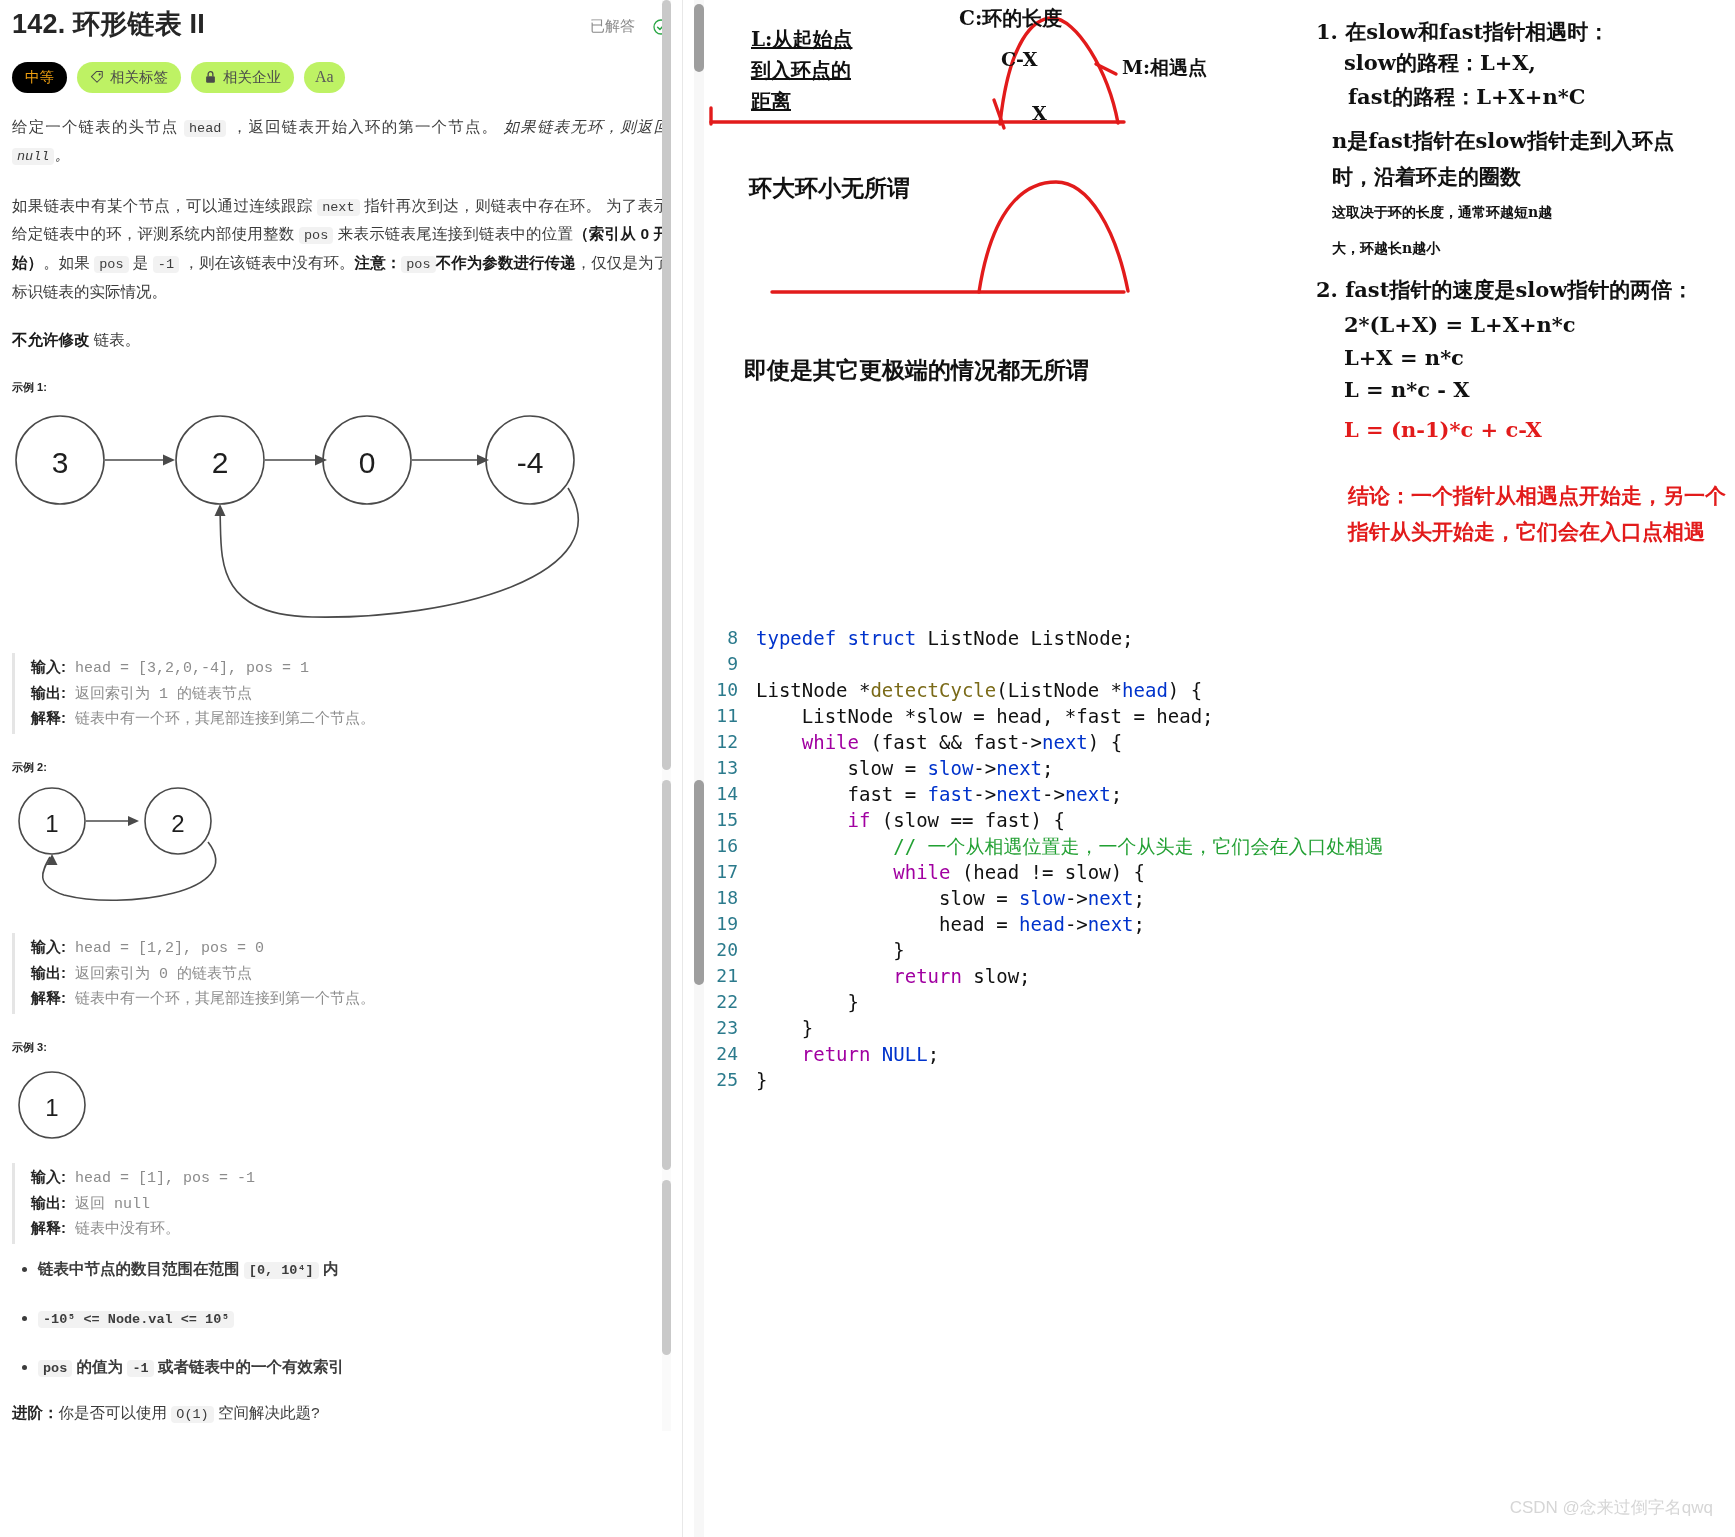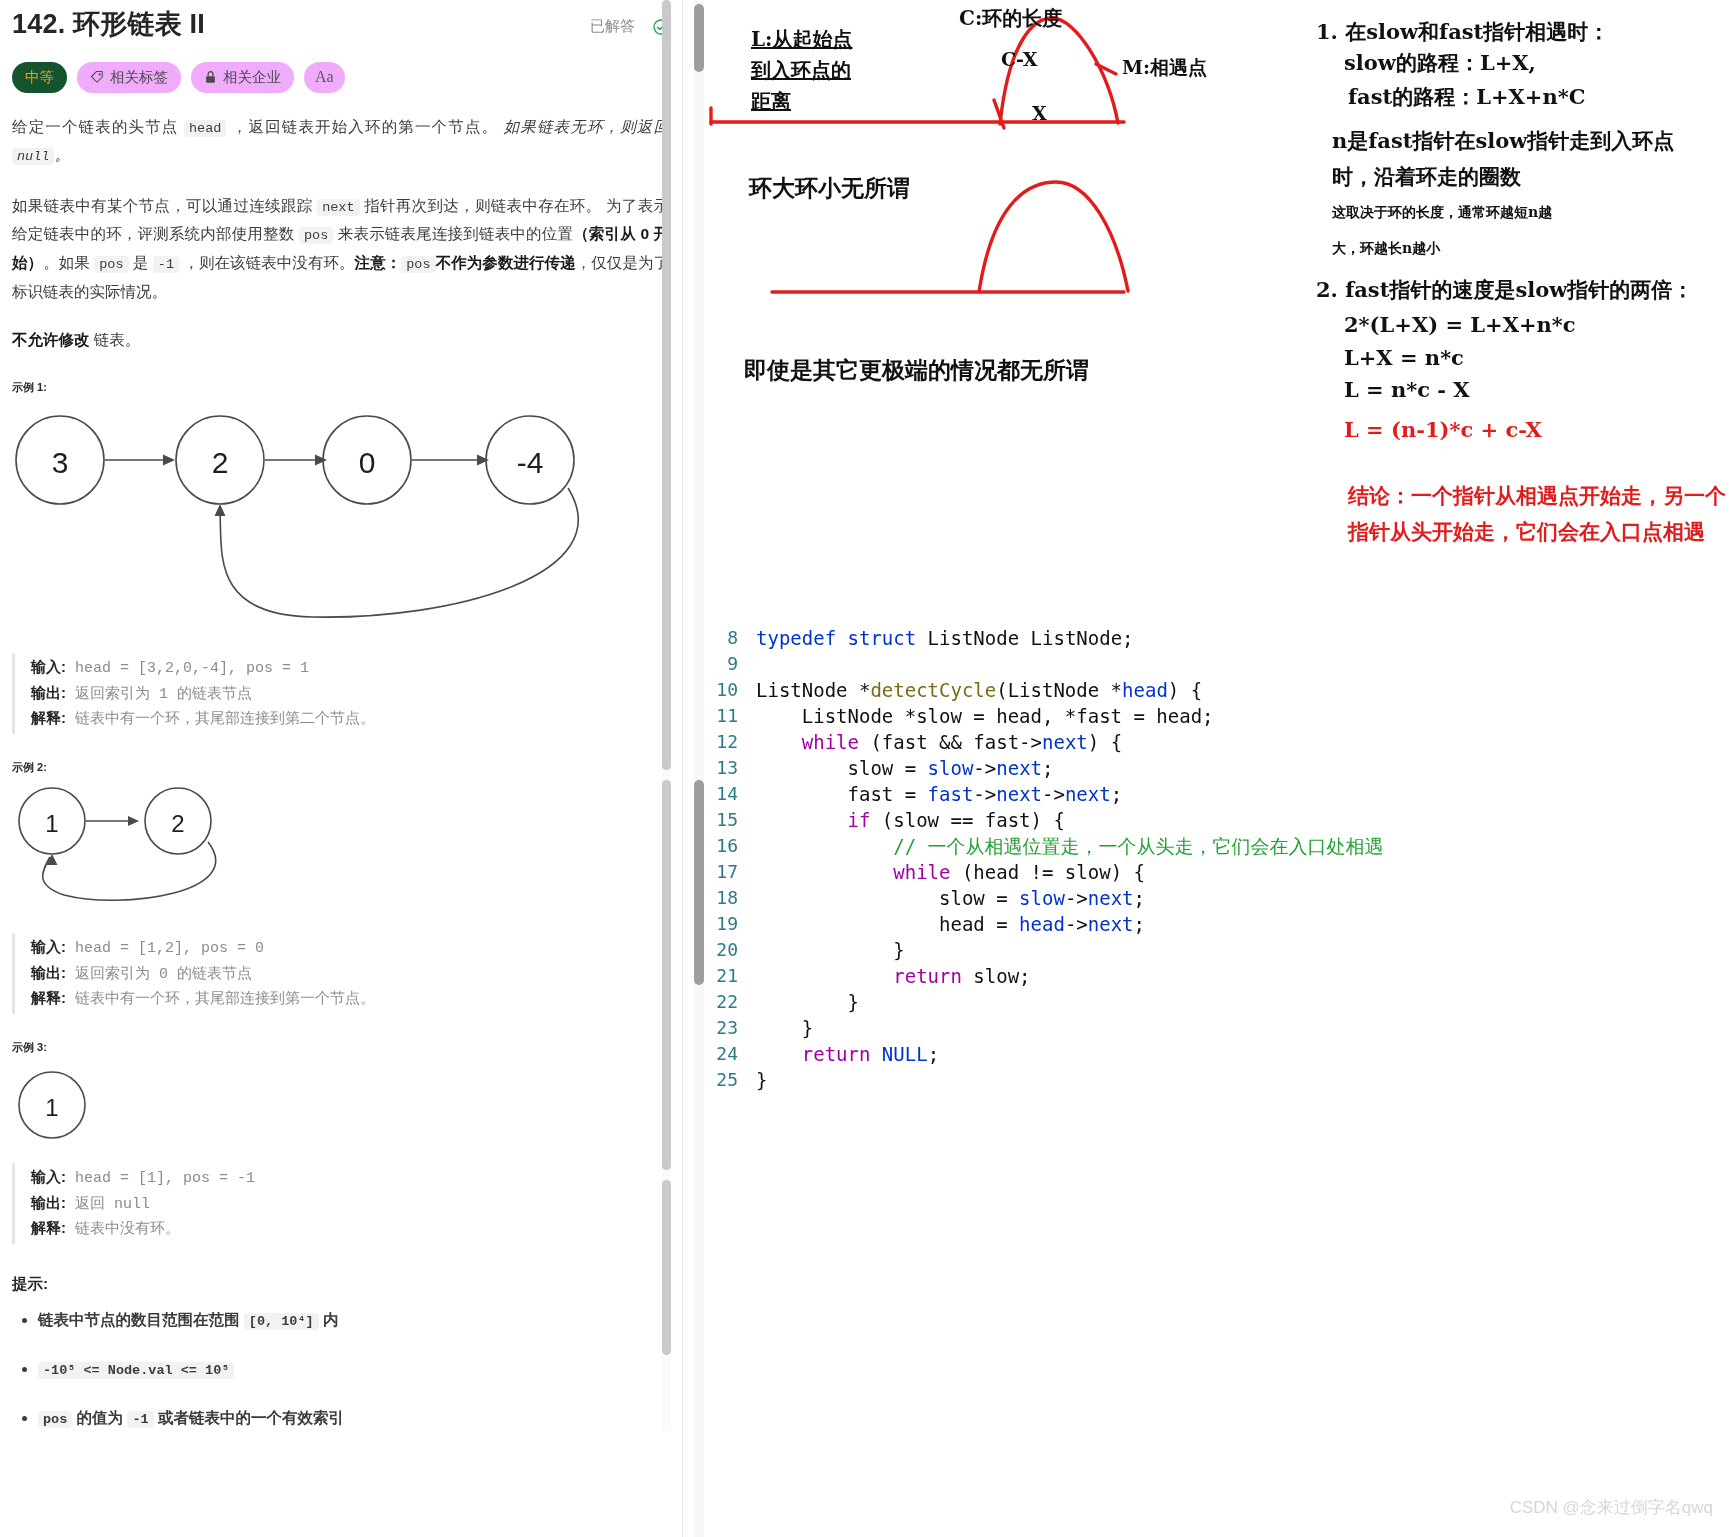--- a/index.html
+++ b/index.html
@@ -26,25 +26,25 @@
   }
   .solved{
     display:flex; align-items:center; gap:18px;
     font-size:15px; color:#8a8a8a; margin-top:9px; white-space:nowrap;
   }
   .check-ic{ width:16px;height:16px; display:inline-block; }
 
   .tagbar{ display:flex; align-items:center; gap:10px; margin-top:20px; }
   .chip{
     display:flex; align-items:center; gap:6px;
-    background:#f0abfc; border-radius:20px;
+    background:#bef264; border-radius:20px;
     padding:6px 13px; font-size:14.5px; color:#4a4a4a;
     line-height:1; height:31px; white-space:nowrap;
   }
-  .chip.difficulty{ background:#14532d; color:#f0a010; }
+  .chip.difficulty{ background:#000000; color:#f0a010; }
   .chip.icononly{ padding:6px 11px; color:#5a5a5a; }
   .chip svg{ display:block; }
 
   .para{
     font-size:15.5px; color:#3c3c3c; line-height:1.82;
     margin-top:20px; text-align:justify;
   }
   .para.p2{ margin-top:22px; }
   .para.p3{ margin-top:20px; font-weight:700; color:#262626; }
   code.ic{
@@ -256,21 +256,20 @@
         <circle cx="40" cy="40" r="33" fill="none" stroke="#4a4a4a" stroke-width="1.6"></circle>
         <text x="40" y="42" fill="#1e1e1e" font-family="'Liberation Sans',sans-serif" font-size="24" text-anchor="middle" dominant-baseline="central">1</text>
       </svg>
     </div>
     <div class="ex-block">
       <div><b>输入:</b> <span>head = [1], pos = -1</span></div>
       <div><b>输出:</b> <span>返回 null</span></div>
       <div><b>解释:</b> <span>链表中没有环。</span></div>
     </div>
 
-    <div class="hint-title">提示:</div>
     <ul class="hints">
       <li><span>链表中节点的数目范围在范围 </span><code class="ic">[0, 10⁴]</code><span> 内</span></li>
       <li><code class="ic">-10⁵ &lt;= Node.val &lt;= 10⁵</code></li>
       <li><code class="ic">pos</code><span> 的值为 </span><code class="ic">-1</code><span> 或者链表中的一个有效索引</span></li>
     </ul>
     <div class="adv">
       <b>进阶：</b><span>你是否可以使用 </span><code class="ic">O(1)</code><span> 空间解决此题?</span>
     </div>
   </div>
 

